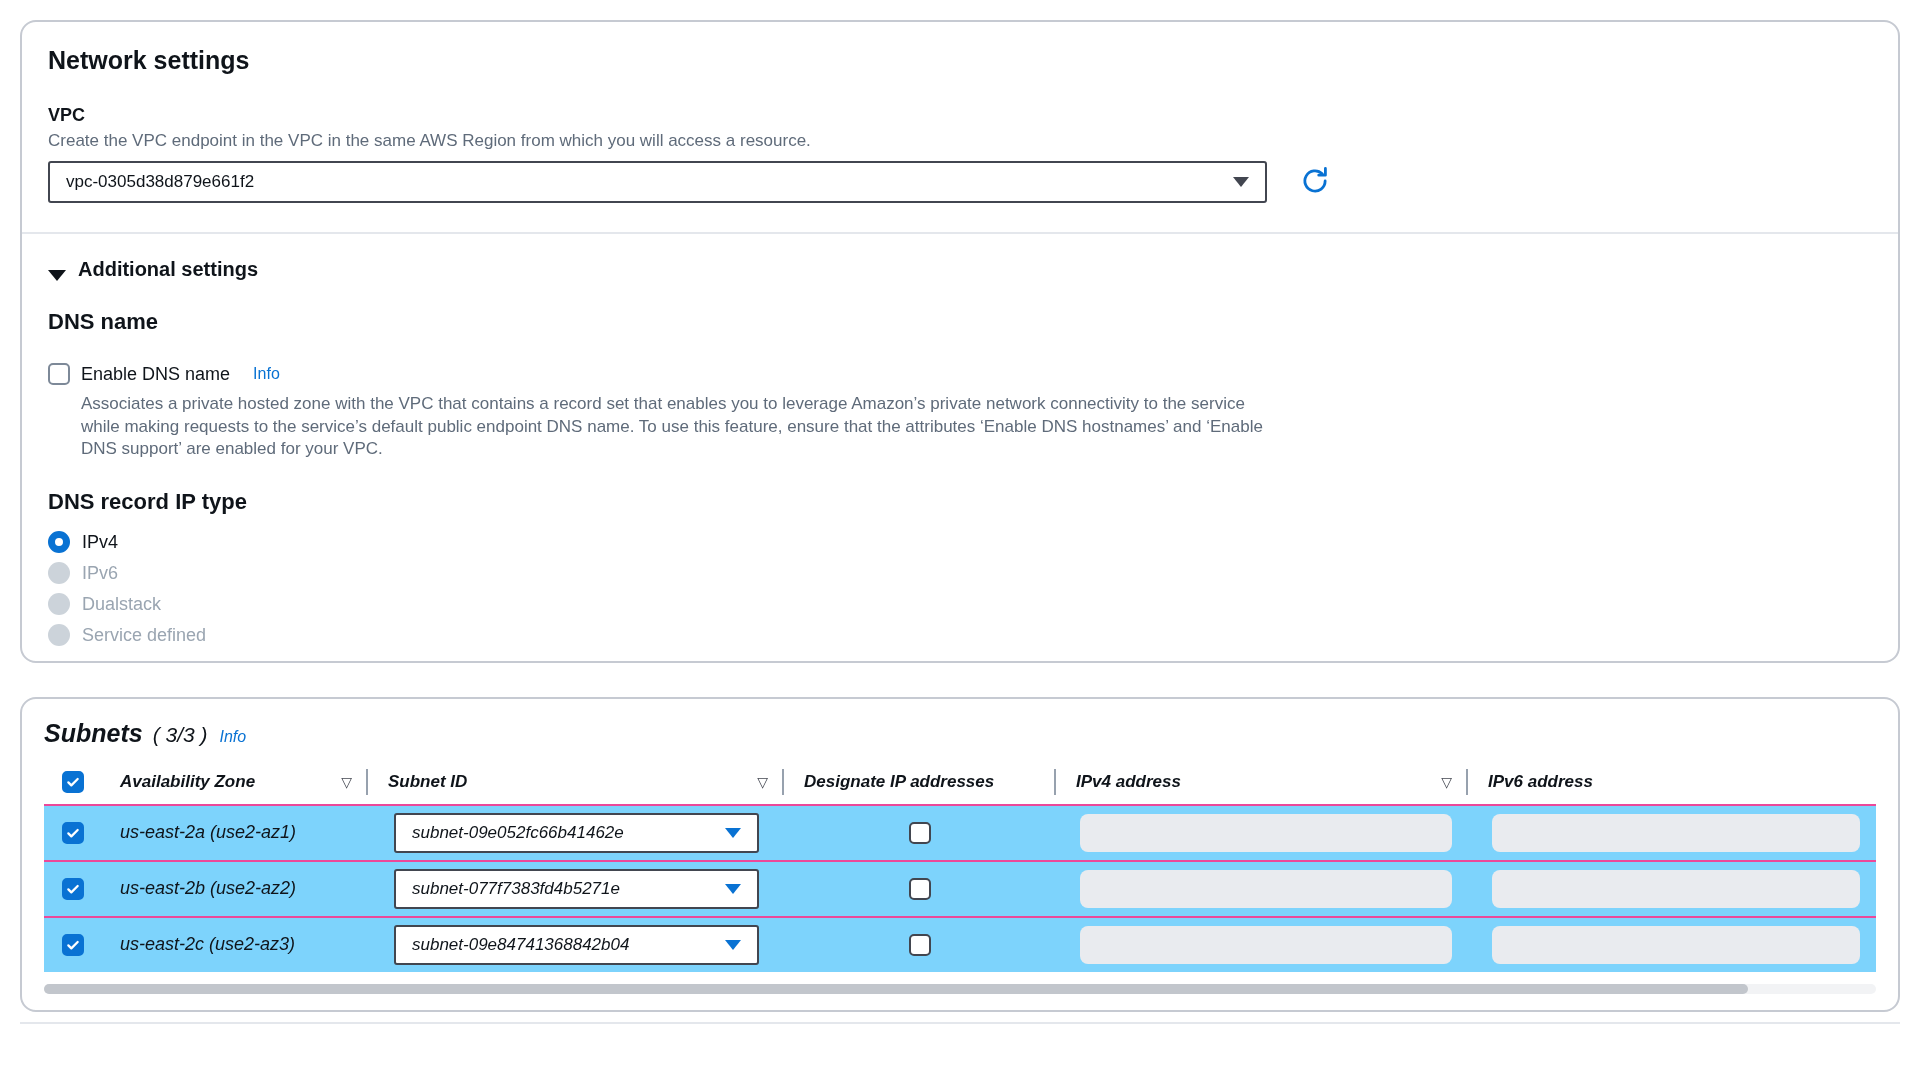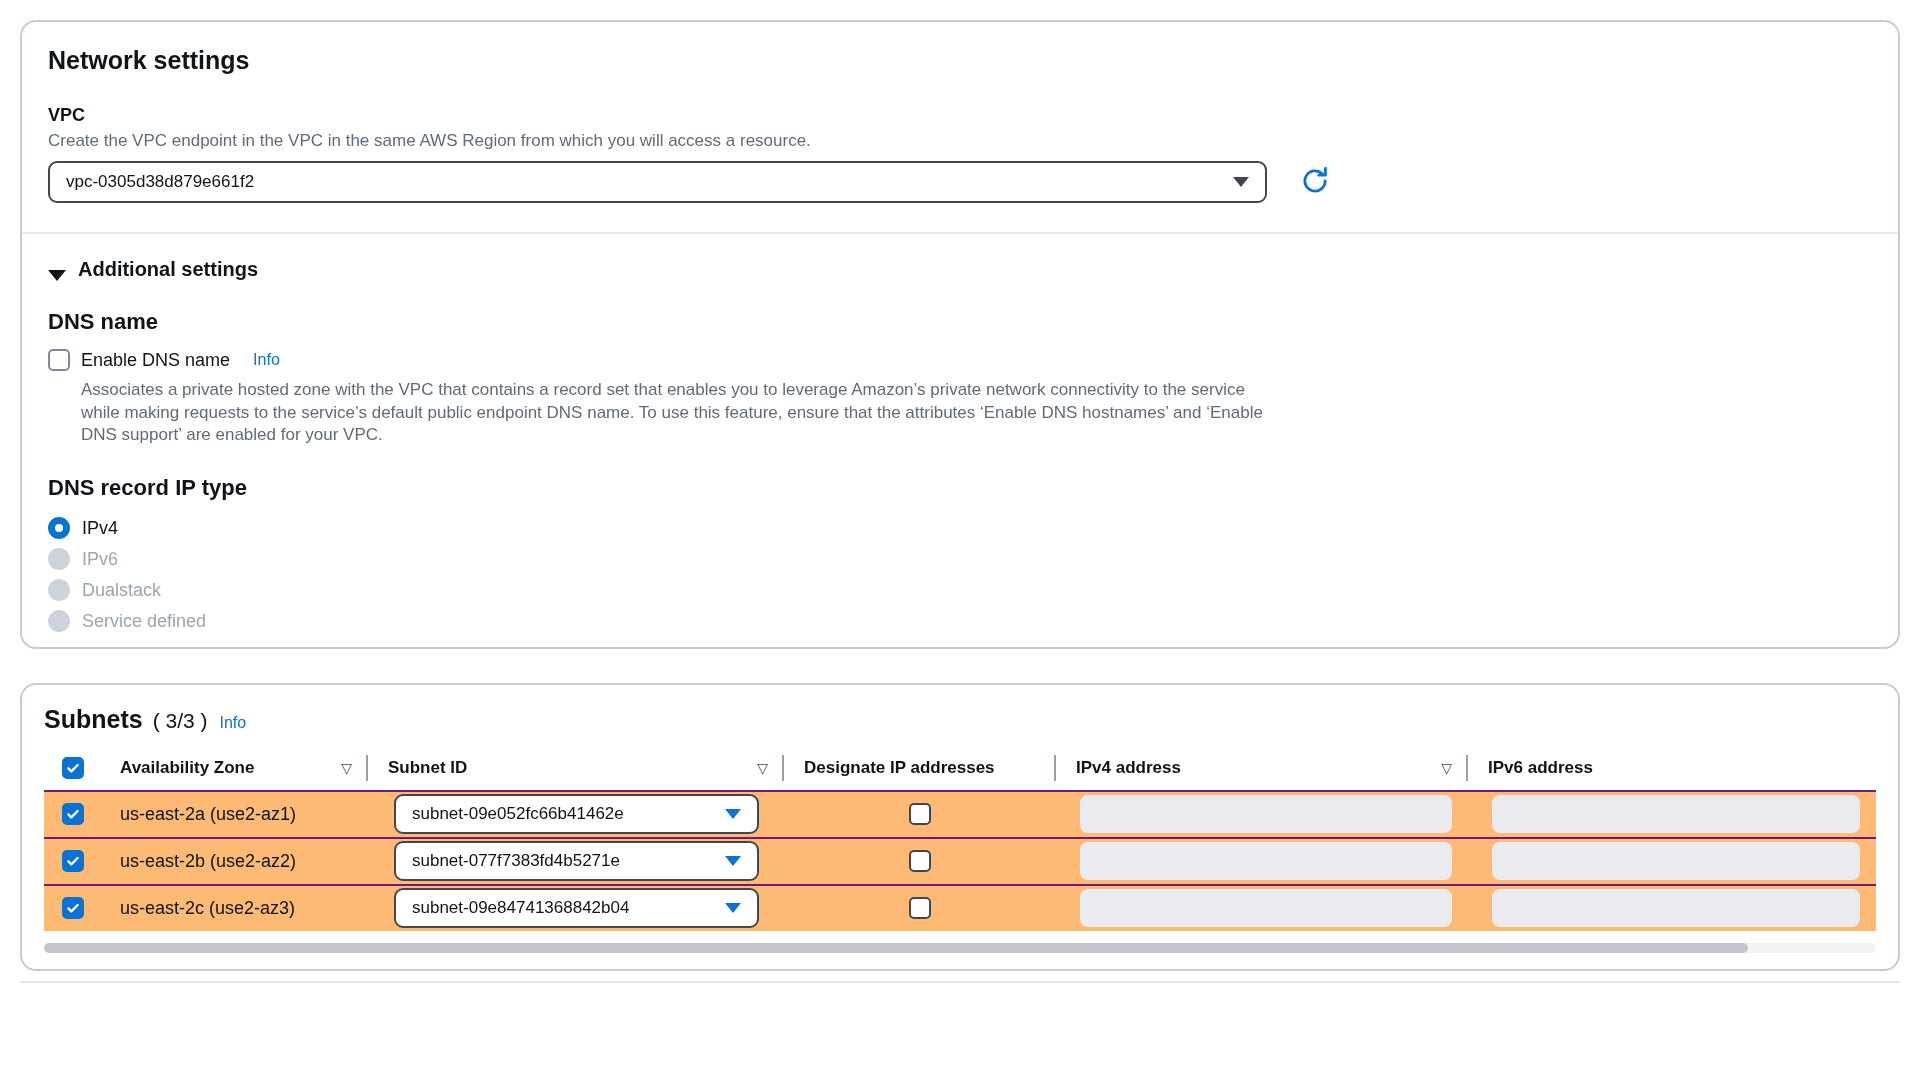--- a/index.html
+++ b/index.html
@@ -20,21 +20,21 @@
 
   h2.card-title { margin:0; font-size:25px; font-weight:700; color:#0f141a; }
   .subtitle { margin:7px 0 0 0; font-size:18px; color:#232b37; }
 
   .field-label { font-size:18px; font-weight:700; margin-top:30px; }
   .field-desc { font-size:17px; color:#5f6b7a; margin-top:5px; }
 
   
   .select {
     display:flex; align-items:center; justify-content:space-between;
-    background:#fff; border:2px solid #424650; border-radius:9px;
+    background:#fff; border:2px solid #424650; border-radius:3px;
     height:42px; padding:0 16px; cursor:pointer; font-size:17px; color:#0f141a;
   }
   .caret { width:0; height:0; border-left:8px solid transparent; border-right:8px solid transparent; border-top:10px solid #424650; }
   .caret.blue { border-top-color:#0972d3; }
 
   .vpc-row { display:flex; align-items:center; margin-top:9px; }
   .vpc-select { width:1219px; }
   .refresh-btn {
     background:none; border:none; margin-left:26px; cursor:pointer;
     width:44px; height:44px; display:flex; align-items:center; justify-content:center; padding:0;
@@ -52,59 +52,59 @@
   
   .checkbox {
     width:22px; height:22px; border-radius:5px; flex:0 0 auto;
     display:inline-flex; align-items:center; justify-content:center; cursor:pointer;
   }
   .checkbox.unchecked { background:#fff; border:2px solid #7d8998; }
   .checkbox.unchecked.dark { border-color:#424650; }
   .checkbox.checked { background:#0972d3; border:2px solid #0972d3; }
   .checkbox svg { display:block; }
 
-  .checkbox-row { display:flex; align-items:center; gap:11px; margin-top:14px; }
+  .checkbox-row { display:flex; align-items:center; gap:11px; margin-top:28px; }
   .checkbox-row .cb-label { font-size:18px; }
   .info-link { color:#0972d3; font-size:16px; text-decoration:none; margin-left:12px; cursor:pointer; }
 
   .indent-desc {
     margin:8px 0 0 33px; max-width:1205px;
     font-size:17px; line-height:1.33; color:#5f6b7a;
   }
 
   
   .radio-group { margin-top:12px; }
   .radio-row { display:flex; align-items:center; gap:12px; height:31px; }
   .radio { width:22px; height:22px; border-radius:50%; flex:0 0 auto; cursor:pointer; }
   .radio.selected { background:#fff; border:7px solid #0972d3; }
   .radio.disabled { background:#ccd3da; border:none; cursor:default; }
   .radio-label { font-size:18px; color:#0f141a; }
   .radio-row.disabled .radio-label { color:#9aa5b1; }
 
   
   .subnets-card { margin-top:34px; }
-  .subnets-inner { padding:20px 22px 12px 22px; }
+  .subnets-inner { padding:20px 22px 12px 22px;font-style:italic; }
   .subnets-header { display:flex; align-items:baseline; }
   .subnets-header h2 { margin:0; font-size:25px; font-weight:700; }
   .subnets-count { font-size:21px; font-weight:400; margin-left:10px; }
 
   .table { margin-top:12px; }
   .thead, .trow {
     display:grid;
     grid-template-columns:56px 268px 416px 272px 412px 1fr;
     align-items:center;
   }
   .thead { height:44px; }
   .cell { position:relative; height:100%; display:flex; align-items:center; padding-left:20px; }
   .c-check { padding-left:18px; }
   .th-label { font-size:17px; font-weight:700; }
   .sort-icon { margin-left:auto; margin-right:16px; font-size:14px; color:#424650; cursor:pointer; }
   .vsep { position:absolute; right:0; top:50%; transform:translateY(-50%); width:2px; height:26px; background:#97a1ae; }
 
-  .trow { height:47px; background:#fdba74; border-top:2px solid #701a75; }
+  .trow { height:56px; background:#7dd3fc; border-top:2px solid #ec4899; }
   .trow:last-of-type { border-bottom:2px solid #0972d3; }
   .row-select { width:365px; height:40px; margin-left:6px; }
   .c-desig { justify-content:center; padding-left:0; }
   .disabled-input { background:#e9ebef; border-radius:8px; height:38px; }
   .ipv4-input { width:372px; margin-left:4px; }
   .ipv6-input { width:calc(100% - 20px); margin-left:4px; }
 
   .hscrollbar { margin:12px 0 4px 0; height:10px; position:relative; background:#f2f3f5; border-radius:5px; cursor:pointer; }
   .hscrollbar .thumb { position:absolute; left:0; top:0; height:10px; width:93%; background:#c2c6cc; border-radius:5px; }
 

